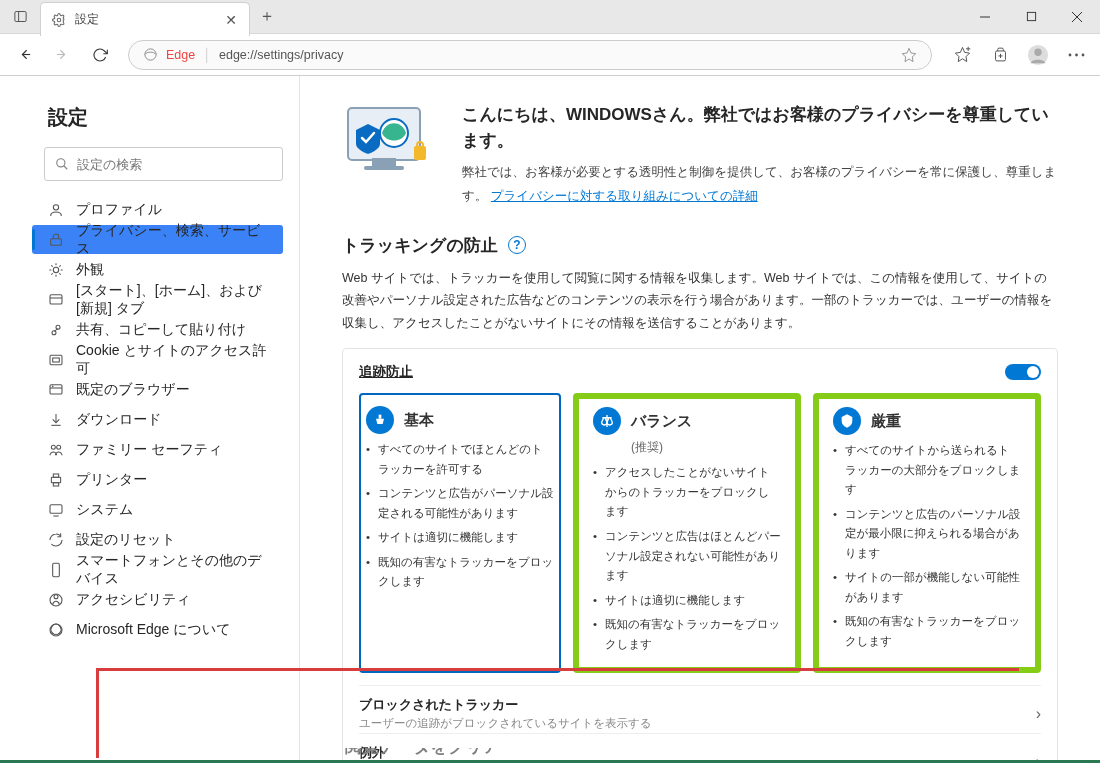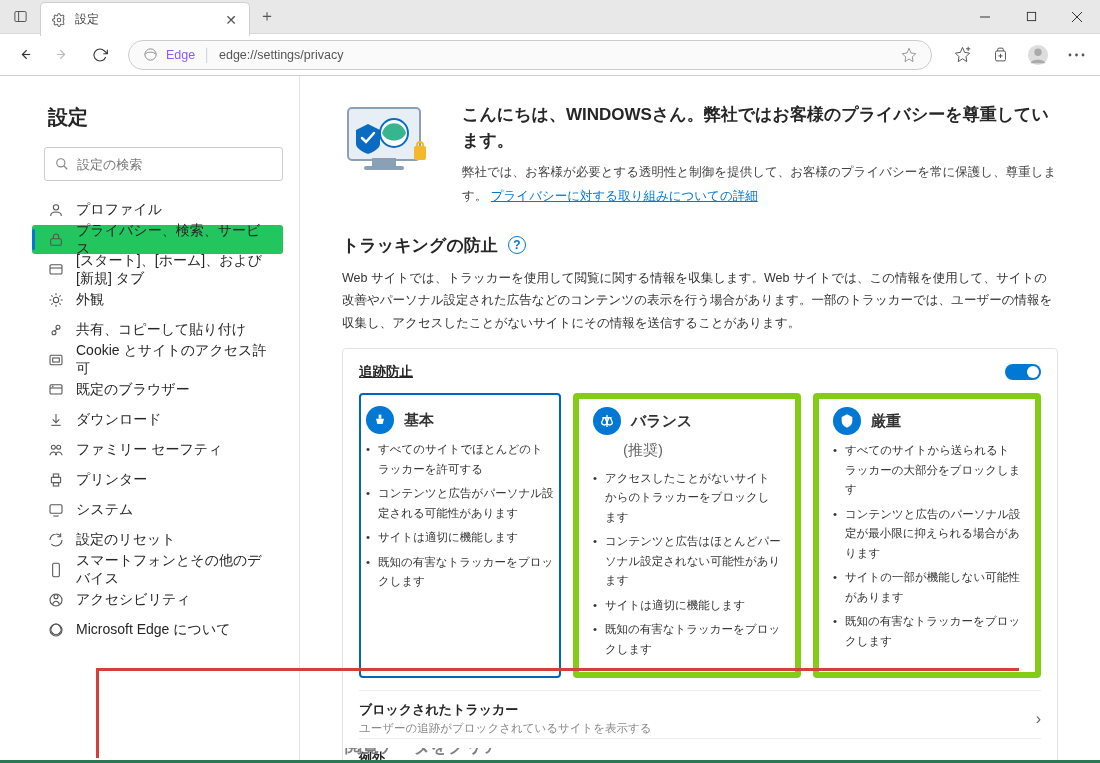--- a/index.html
+++ b/index.html
@@ -14,33 +14,33 @@
     .tab .close { width:16px; text-align:center; color:#555; font-size:14px;}
     .newtab { width:34px; display:flex; align-items:center; justify-content:center; color:#555; font-size:16px;}
     .win-controls { margin-left:auto; display:flex;}
     .win-controls > div { width:46px; display:flex; align-items:center; justify-content:center; color:#333; font-size:13px;}
 
     
     .toolbar { height: 42px; background:#fff; display:flex; align-items:center; padding:0 8px; gap:6px; border-bottom:1px solid #cfcfcf;}
     .tbtn { width:32px; height:32px; display:flex; align-items:center; justify-content:center; color:#555; border-radius:3px;}
     .tbtn.disabled { color:#bbb; }
     .addressbar { flex:1; height:30px; border:1px solid #ccc; border-radius:15px; display:flex; align-items:center; padding:0 14px; gap:8px; font-size:12.5px; color:#777; background:#fafafa; margin:0 8px 0 6px;}
-    .addressbar .protocol { color:#8b5cf6;}
+    .addressbar .protocol { color:#ef4444;}
     .addressbar .sep { color:#ccc;}
     .addressbar .url { color:#555; flex:1;}
 
     
     .page { display:flex; height:calc(100% - 34px - 42px); position:relative; }
     .sidebar { width:300px; border-right:1px solid #e3e3e3; padding:28px 16px 0 44px; }
     .sidebar h1 { font-size:20px; font-weight:600; margin-bottom:16px; margin-left:4px; }
     .searchbox { height:34px; border:1px solid #ccc; border-radius:3px; display:flex; align-items:center; padding:0 10px; gap:8px; color:#888; margin-bottom:14px;justify-content:space-between; }
     .searchbox input { border:none; outline:none; font-size:13px; flex:1; background:transparent; }
     .nav { display:flex; flex-direction:column; margin-left:-12px;}
     .nav-item { display:flex; align-items:center; gap:12px; padding:6px 10px 6px 16px; font-size:14px; color:#262626; border-radius:3px; cursor:pointer; margin-bottom:1px; height:29px;}
-    .nav-item.active { background:#22c55e; position:relative;}
+    .nav-item.active { background:#3b82f6; position:relative;}
     .nav-item.active::before { content:""; position:absolute; left:0; top:4px; bottom:4px; width:3px; background:#0078d4; border-radius:2px;}
     .nav-icon { width:16px; height:16px; display:flex; align-items:center; justify-content:center; color:#555;}
     svg { display:block; }
 
     .content { flex:1; overflow:auto; padding:26px 42px 26px 42px; }
     .hero { display:flex; gap:28px; align-items:flex-start; margin-bottom:24px; }
     .hero-illus { width:92px; height:76px; flex-shrink:0; position:relative;}
     .hero-text h2 { font-size:17px; font-weight:600; margin-bottom:8px; line-height:1.5;}
     .hero-text p { font-size:12.5px; color:#444; line-height:1.9;}
     .hero-text a { color:#0078d4; text-decoration:underline;font-family:Liberation Mono, monospace;}
@@ -53,21 +53,21 @@
     .card-header-row { display:flex; align-items:center; justify-content:space-between; font-size:13.5px; font-weight:600; margin-bottom:12px;text-decoration:underline;}
     .toggle { width:36px; height:16px; border-radius:10px; background:#0078d4; position:relative;}
     .toggle .knob { width:12px; height:12px; background:#fff; border-radius:50%; position:absolute; top:2px; right:2px;}
 
     .mode-row { display:flex; gap:12px; margin-bottom:12px;}
     .mode-card { flex:1; border:6px solid #84cc16; border-radius:4px; padding:8px 14px; font-size:12px; line-height:1.7; color:#333;}
     .mode-card.active { border:2px solid #0067c0; padding:11px 5px;}
     .mode-head { display:flex; align-items:center; gap:10px; margin-bottom:2px;}
     .mode-icon { width:28px; height:28px; border-radius:50%; background:#0078d4; display:flex; align-items:center; justify-content:center;}
     .mode-title { font-size:15px; font-weight:600;}
-    .mode-sub { font-size:15px; color:#666; margin-left:30px; margin-bottom:6px;}
+    .mode-sub { font-size:12px; color:#666; margin-left:38px; margin-bottom:6px;}
     .mode-card ul { list-style:none; margin-top:6px; }
     .mode-card li { position:relative; padding-left:12px; margin-bottom:5px; font-size:11.5px;}
     .mode-card li::before { content:"•"; position:absolute; left:0;}
 
     .link-row { display:flex; align-items:center; justify-content:space-between; padding:10px 0 2px 0; border-top:1px solid #eee;}
     .link-row:first-of-type { border-top:none; padding-top:2px;}
     .link-row .lr-main { font-size:13px; font-weight:600;}
     .link-row .lr-sub { font-size:11.5px; color:#888; margin-top:2px;}
     .chev { color:#666; font-size:16px;}
 
@@ -212,34 +212,34 @@
             <svg width="16" height="16" viewBox="0 0 24 24" fill="none" stroke="#555" stroke-width="1.6">
               <rect x="4" y="10" width="16" height="10" rx="2"></rect>
               <path d="M8 10V7a4 4 0 018 0v3"></path>
             </svg>
           </span>
           <span>プライバシー、検索、サービス</span>
         </div>
         <div class="nav-item">
           <span class="nav-icon">
             <svg width="16" height="16" viewBox="0 0 24 24" fill="none" stroke="#555" stroke-width="1.6">
+              <circle cx="12" cy="12" r="4"></circle>
+              <path d="M2 12h3M19 12h3M12 2v3M12 19v3M5 5l2 2M17 17l2 2M17 7l2-2M5 19l2-2"></path>
+            </svg>
+          </span>
+          <span>外観</span>
+        </div>
+        <div class="nav-item">
+          <span class="nav-icon">
+            <svg width="16" height="16" viewBox="0 0 24 24" fill="none" stroke="#555" stroke-width="1.6">
               <rect x="3" y="4" width="18" height="14" rx="2"></rect>
               <line x1="3" y1="9" x2="21" y2="9"></line>
             </svg>
           </span>
           <span>[スタート]、[ホーム]、および [新規] タブ</span>
-        </div>
-        <div class="nav-item">
-          <span class="nav-icon">
-            <svg width="16" height="16" viewBox="0 0 24 24" fill="none" stroke="#555" stroke-width="1.6">
-              <circle cx="12" cy="12" r="4"></circle>
-              <path d="M2 12h3M19 12h3M12 2v3M12 19v3M5 5l2 2M17 17l2 2M17 7l2-2M5 19l2-2"></path>
-            </svg>
-          </span>
-          <span>外観</span>
         </div>
         <div class="nav-item">
           <span class="nav-icon">
             <svg width="16" height="16" viewBox="0 0 24 24" fill="none" stroke="#555" stroke-width="1.6">
               <path d="M18 8a3 3 0 10-6 0 3 3 0 006 0zM6 16a3 3 0 106 0 3 3 0 00-6 0z"></path>
               <line x1="9" y1="14" x2="15" y2="10"></line>
             </svg>
           </span>
           <span>共有、コピーして貼り付け</span>
         </div>

